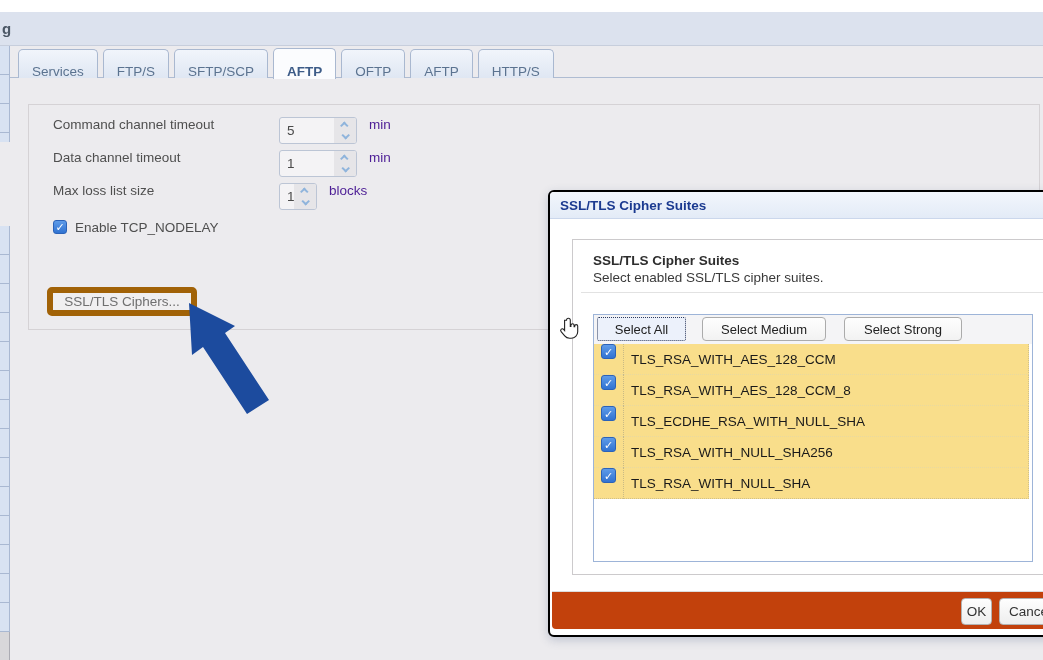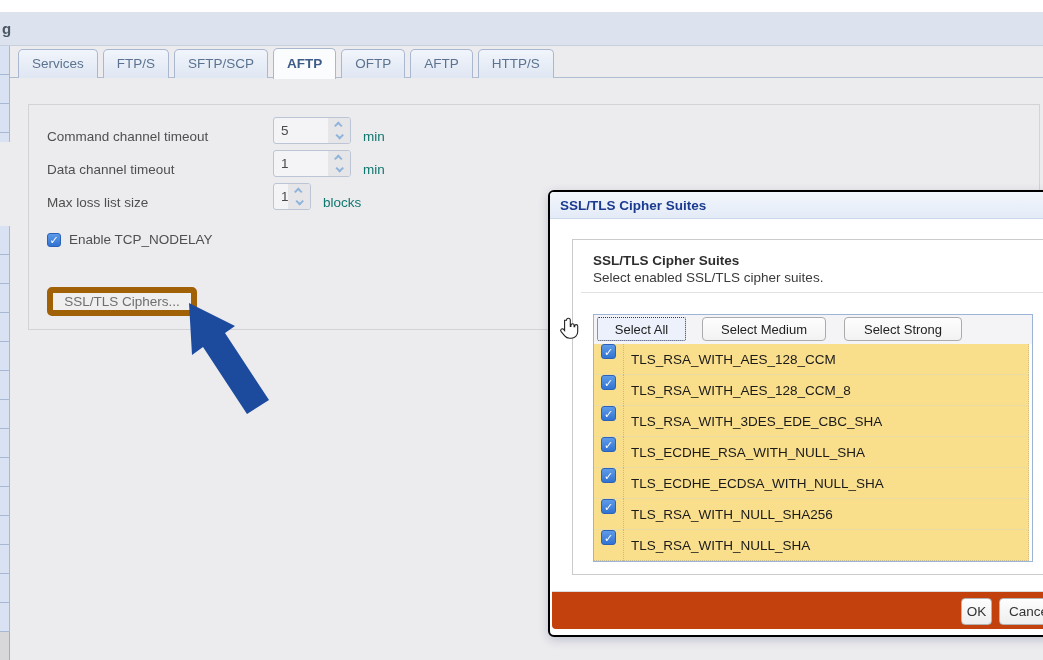--- a/index.html
+++ b/index.html
@@ -10,51 +10,51 @@
   .top-white { position:absolute; left:0; top:0; width:100%; height:12px; background:#FFFFFF; }
   .top-band  { position:absolute; left:0; top:12px; width:100%; height:34px; background:#DCE2EE;
                border-bottom:1px solid #C7CEDC; }
   .top-band .cut-title { position:absolute; left:2px; top:0; line-height:33px; font-size:15px;
                font-weight:bold; color:#4C5866; }
 
   
   .tabbar { position:absolute; left:0; top:46px; width:100%; height:32px; }
   .tabbar .baseline { position:absolute; left:0; bottom:0; width:100%; height:1px; background:#AFBCD2; }
   .tabs { position:absolute; left:18px; bottom:0; display:flex; gap:5px; align-items:flex-end; }
-  .tab { height:29px; line-height:28px; padding:0 13px; font-size:13.5px; color:#5B7390;
+  .tab { height:29px; line-height:28px; padding:8px 13px; font-size:13.5px; color:#5B7390;
          background:linear-gradient(#F1F5FB,#DFE7F3); border:1px solid #A9B8D0; border-bottom:none;
          border-radius:5px 5px 0 0; cursor:default; z-index:1; }
   .tab.active { background:#FBFCFE; font-weight:bold; color:#3D5C88; height:31px; line-height:30px;
          z-index:3; margin-bottom:-1px; }
 
   
   .left-strip { position:absolute; left:0; width:10px; border-right:1px solid #A9B8D2;
       background:repeating-linear-gradient(to bottom, #D8E2F2 0px, #D8E2F2 28px, #A9B8D2 28px, #A9B8D2 29px); }
   .strip-a { top:46px; height:96px; }
   .strip-b { top:226px; height:434px; }
   .strip-gray { position:absolute; left:0; top:632px; width:10px; height:28px; background:#D8D7DA;
       border-right:1px solid #ABABB3; }
 
   
   .panel { position:absolute; left:28px; top:104px; width:1012px; height:226px;
            border:1px solid #D5D2D5; }
-  .frow { position:absolute; left:18px; height:27px; display:flex; align-items:flex-end; }
+  .frow { position:absolute; left:24px; height:27px; display:flex; align-items:flex-start; }
   .frow .flabel { width:226px; font-size:13.5px; color:#4F4F4F; }
   .spinbox { position:relative; width:78px; height:27px; border:1px solid #BCC5D5; border-radius:3px;
              background:#F4F3F5; overflow:hidden; }
   .spinbox.narrow { width:38px; }
   .spinbox input { position:absolute; left:0; top:0; height:100%; width:calc(100% - 22px);
              border:none; background:transparent; font-size:13.5px; color:#4A4A4A; padding-left:7px;
              font-family:"Liberation Sans", sans-serif; outline:none; }
   .spincol { position:absolute; right:0; top:0; bottom:0; width:22px; background:#E6E5E8;
              display:flex; flex-direction:column; align-items:center; justify-content:center; gap:5px; }
   .chev { display:block; width:6px; height:6px; border-left:2px solid #8FB4DC; border-top:2px solid #8FB4DC; }
   .chev.up { transform:rotate(45deg) translateY(1px); }
   .chev.down { transform:rotate(225deg) translateY(1px); }
-  .funit { margin-left:12px; font-size:13.5px; color:#0f766e; }
+  .funit { margin-left:12px; font-size:13.5px; color:#4c1d95; }
 
   .cbx { width:14px; height:14px; border-radius:3px; border:1px solid #2B62B8;
          background:linear-gradient(#5E9BE8,#3173D2); color:#fff; font-size:11px; line-height:13px;
          text-align:center; }
   .cbx::after { content:"✓"; }
   .cbx-label { margin-left:8px; font-size:13.5px; color:#4F4F4F; }
 
   .gray-btn { background:#F0EFF0; border:6px solid #a16207; border-radius:5px; color:#6F6F6F;
               font-size:13.5px; font-family:"Liberation Sans", sans-serif; cursor:pointer; }
   .ciphers-btn { position:absolute; left:18px; top:182px; width:150px; height:29px; }
@@ -215,33 +215,21 @@
           <div class="crow">
             <span class="cbcell">
                 <span class="cbx"></span>
               </span>
             <span class="lblcell">TLS_RSA_WITH_AES_128_CCM_8</span>
           </div>
           <div class="crow">
             <span class="cbcell">
                 <span class="cbx"></span>
               </span>
-            <span class="lblcell">TLS_RSA_WITH_3DES_EDE_CBC_SHA</span>
-          </div>
-          <div class="crow">
-            <span class="cbcell">
-                <span class="cbx"></span>
-              </span>
             <span class="lblcell">TLS_ECDHE_RSA_WITH_NULL_SHA</span>
-          </div>
-          <div class="crow">
-            <span class="cbcell">
-                <span class="cbx"></span>
-              </span>
-            <span class="lblcell">TLS_ECDHE_ECDSA_WITH_NULL_SHA</span>
           </div>
           <div class="crow">
             <span class="cbcell">
                 <span class="cbx"></span>
               </span>
             <span class="lblcell">TLS_RSA_WITH_NULL_SHA256</span>
           </div>
           <div class="crow">
             <span class="cbcell">
                 <span class="cbx"></span>

